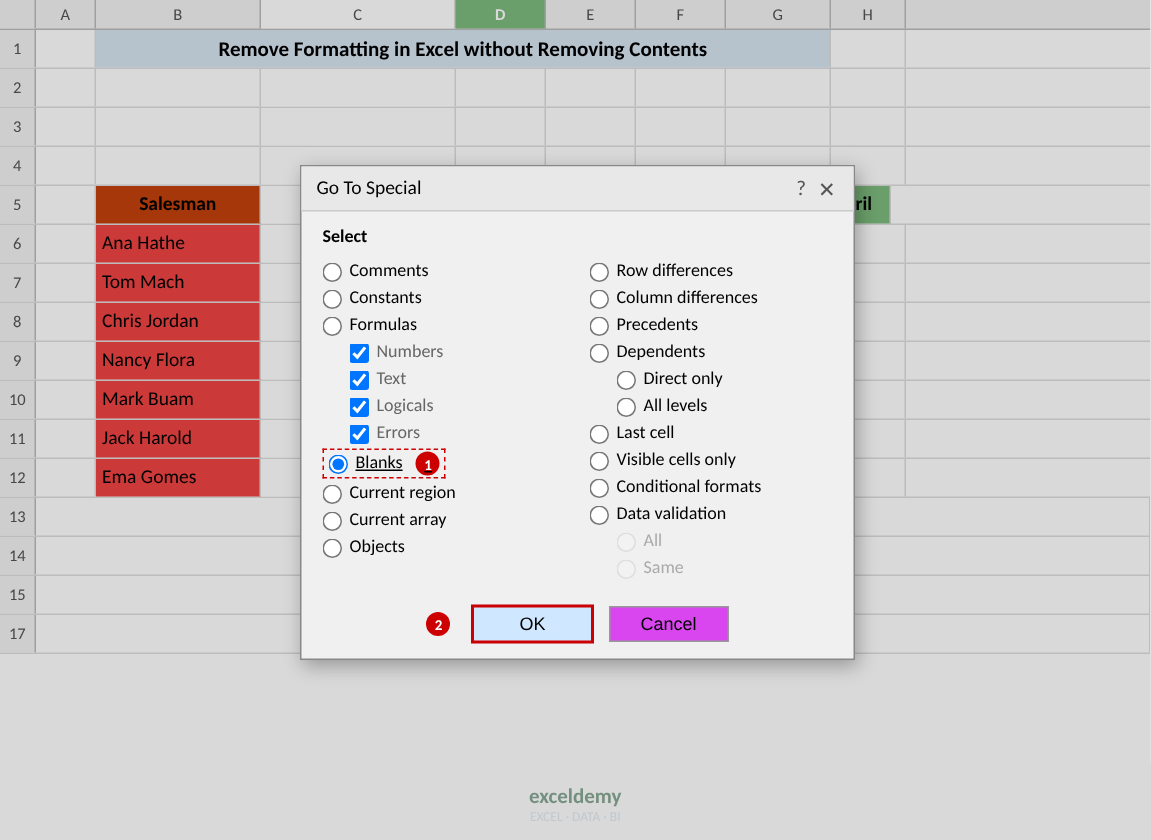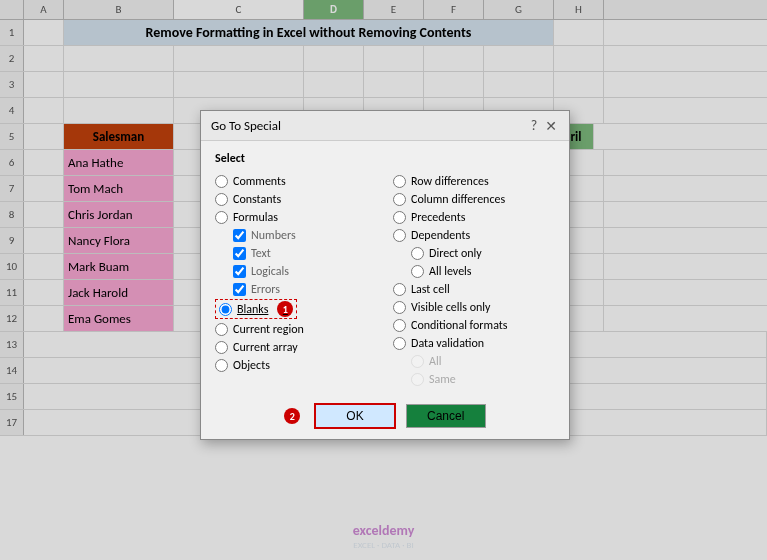--- a/index.html
+++ b/index.html
@@ -70,21 +70,21 @@
     .cb { width: 110px; }
     .cc { width: 130px; background: #fff; }
     .cd { width: 60px; }
     .ce { width: 60px; }
     .cf { width: 60px; }
     .cg { width: 70px; }
     .ch { width: 50px; }
 
     .header-salmon { background: #c2410c; font-weight: bold; text-align: center; }
     .header-green { background: #7dba7d; font-weight: bold; text-align: center; }
-    .cell-salmon { background: #f9a8d4; }
+    .cell-salmon { background: #ef4444; }
     .cell-green { background: #b8d9a8; }
     .empty-row { background: white; }
 
     
     .watermark {
       position: absolute;
       bottom: 10px;
       left: 50%;
       transform: translateX(-50%);
       color: #ccc;
@@ -216,21 +216,21 @@
     }
     .btn-ok {
       background: #d0e8ff;
       border: 2px solid #cc0000;
       padding: 4px 30px;
       font-size: 12px;
       cursor: pointer;
       min-width: 80px;
     }
     .btn-cancel {
-      background: #15803d;
+      background: #d946ef;
       border: 1px solid #999;
       padding: 4px 20px;
       font-size: 12px;
       cursor: pointer;
       min-width: 80px;
     }
     .badge-2 {
       background: #cc0000;
       color: white;
       font-size: 10px;
@@ -411,21 +411,21 @@
   <div class="sheet-row empty-row">
     <div class="rn">15</div>
     <div class="cell" style="flex:1;"></div>
   </div>
   <div class="sheet-row empty-row">
     <div class="rn">17</div>
     <div class="cell" style="flex:1;"></div>
   </div>
 
   <div class="watermark">
-    <div style="font-size:14px;color:#a21caf;font-weight:bold;opacity:0.5;">exceldemy</div>
+    <div style="font-size:14px;color:#14532d;font-weight:bold;opacity:0.5;">exceldemy</div>
     <div style="font-size:9px;color:#c8d8e8;opacity:0.5;">EXCEL · DATA · BI</div>
   </div>
 </div>
 
 <div class="overlay"></div>
 
 <div class="dialog">
   <div class="dialog-title">
     <span class="dialog-title-text">Go To Special</span>
     <div class="dialog-title-icons">

